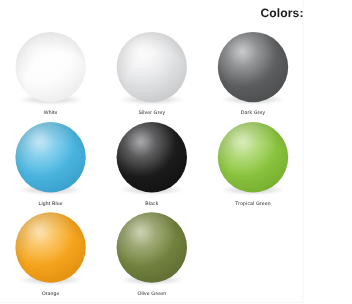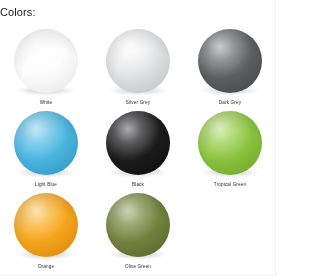--- a/index.html
+++ b/index.html
@@ -41,23 +41,23 @@
     width: 276px;
     height: 1px;
     background: #f2f2f2;
   }
 
   .title {
     position: absolute;
     top: 5px;
     left: 0;
     width: 276px;
-    text-align: left;
+    text-align: right;
     font-size: 11px;
-    font-weight: normal;
+    font-weight: bold;
     color: #1b1b1b;
     letter-spacing: 0.1px;
     line-height: 14px;
   }
 
   .grid {
     position: absolute;
     top: 27px;
     left: 0;
     width: 276px;

